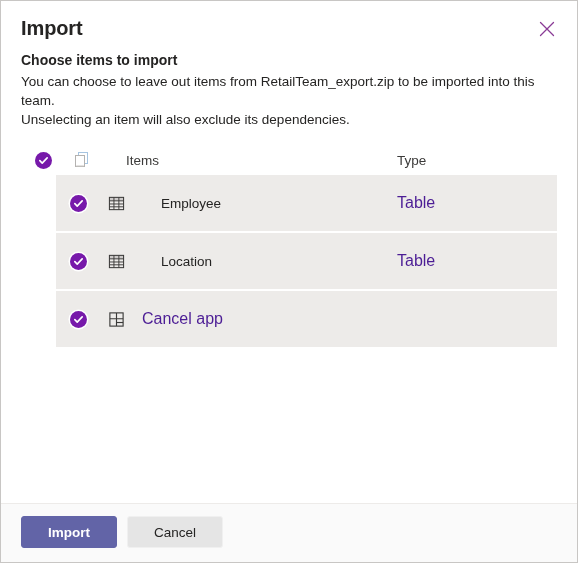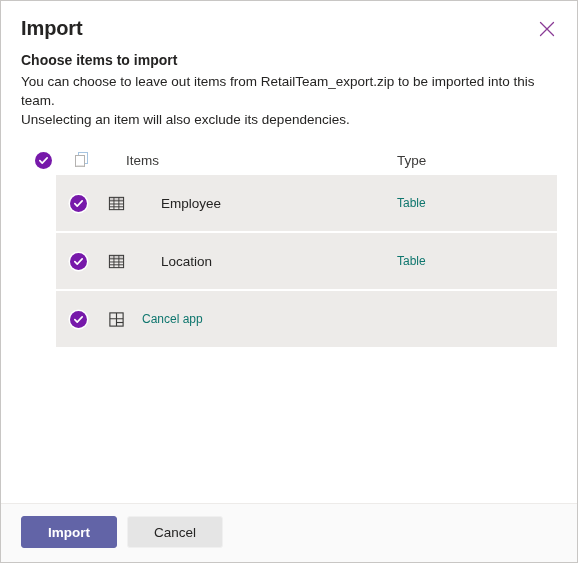--- a/index.html
+++ b/index.html
@@ -117,22 +117,22 @@
   .col-name {
     flex: 1 1 auto;
     padding-left: 19px;
     font-size: 13.5px;
     color: #252423;
     box-sizing: border-box;
   }
   .col-type {
     width: 160px;
     flex: 0 0 160px;
-    font-size: 12px;
-    color: #0f766e;
+    font-size: 16px;
+    color: #4c1d95;
     box-sizing: border-box;
   }
   .list-header .col-name,
   .list-header .col-type {
     font-size: 13.5px;
     color: #3b3a39;
   }
   .list-header .col-type { color: #3b3a39; }
 
   

